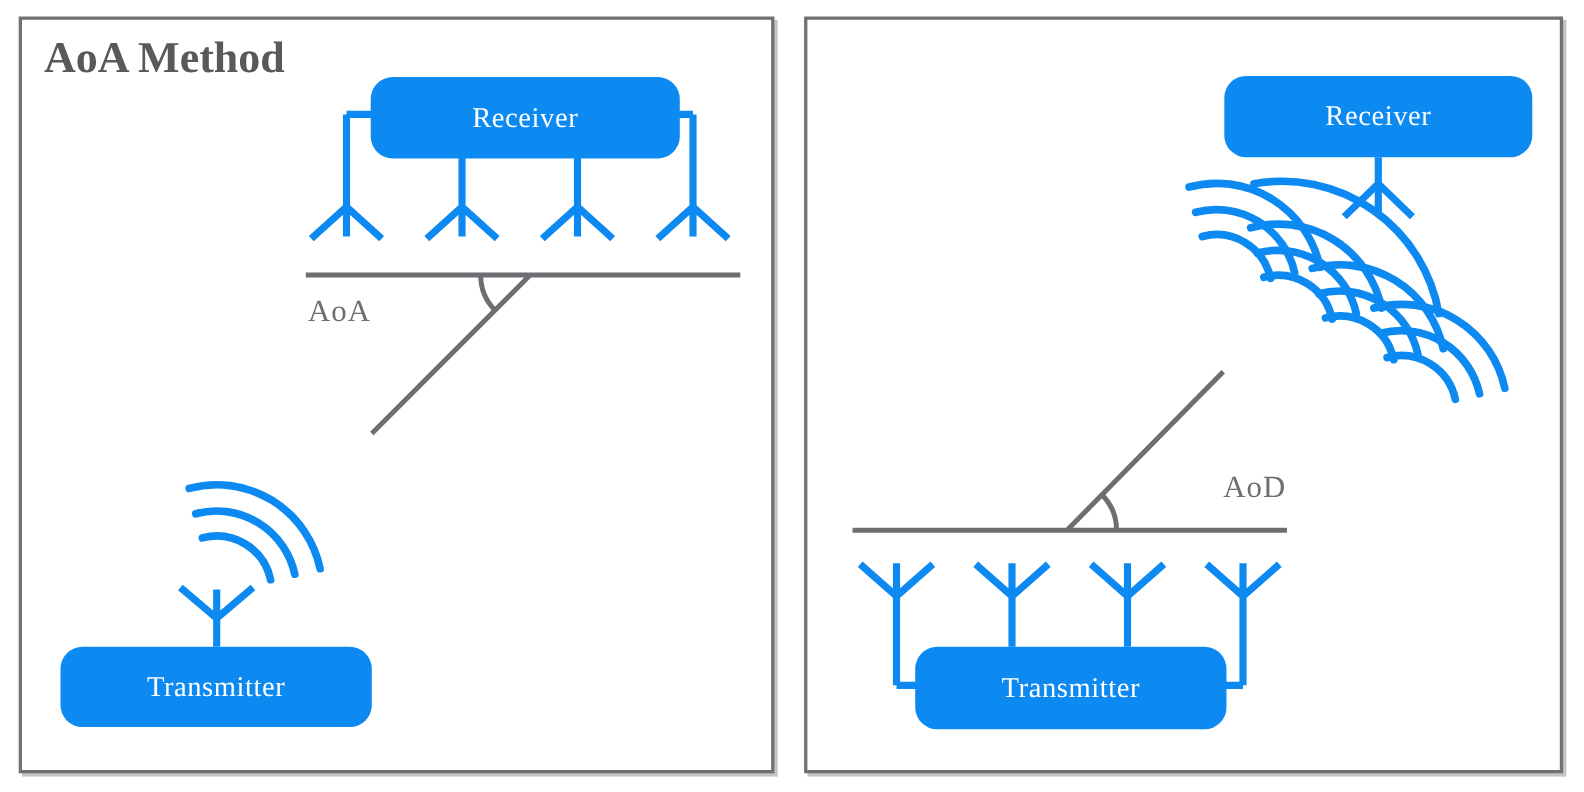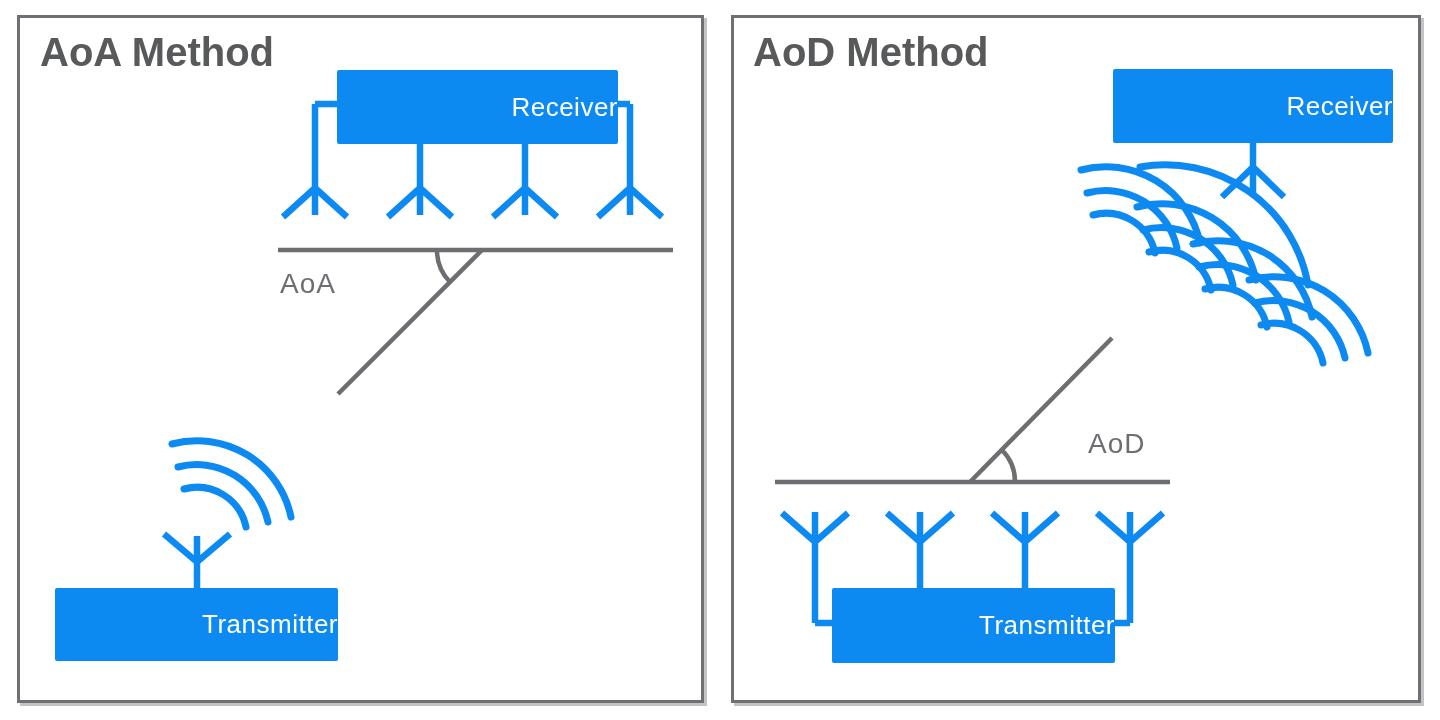--- a/index.html
+++ b/index.html
@@ -9,38 +9,38 @@
     --panel-border:#6f7073;
     --node-text:#ffffff;
     --bg:#ffffff;
   }
   html,body{margin:0;padding:0;}
   body{
     width:1440px;height:720px;position:relative;background:var(--bg);
     font-family:"Liberation Sans","DejaVu Sans",sans-serif;
     overflow:hidden;
   }
-  .stage{position:absolute;inset:0;width:1309px;height:720px;}
+  .stage{position:absolute;inset:0;width:1309px;height:720px;font-family:Liberation Serif, serif;}
   svg.strokes{position:absolute;left:0;top:0;pointer-events:none;}
   .panel{
     position:absolute;top:15px;height:682px;
     border:3px solid var(--panel-border);
     box-shadow:3px 3px 0 0 #c2c4c6;
     background:transparent;
   }
   .panel.left{left:17px;width:681px;}
   .panel.right{left:731px;width:684px;}
   .panel-title{
     position:absolute;
     font-size:40px;font-weight:bold;color:var(--title-gray);
     letter-spacing:0px;line-height:1;white-space:nowrap;
   }
   .node{
-    position:absolute;background:var(--accent);border-radius:2px;
-    display:flex;align-items:center;justify-content:flex-end;
+    position:absolute;background:var(--accent);border-radius:20px;
+    display:flex;align-items:center;justify-content:center;
     color:var(--node-text);font-size:26px;letter-spacing:0.5px;
   }
   .angle-label{
     position:absolute;font-size:28px;color:var(--line-gray);
     line-height:1;white-space:nowrap;letter-spacing:1px;
   }
   .gray-stroke{stroke:var(--line-gray);stroke-width:4.5;fill:none;}
   .blue-stroke{stroke:var(--accent);stroke-width:6.5;fill:none;}
   .wave{stroke:var(--accent);stroke-width:7;fill:none;stroke-linecap:round;}
 </style>
@@ -117,25 +117,24 @@
     </div>
 
     <div class="angle-label" style="left:260px;top:252px;">AoA</div>
 
     <div class="node" style="left:35px;top:570px;width:283px;height:73px;">
       <span>Transmitter</span>
     </div>
   </div>
 
   <div class="panel right">
-    <div class="panel-title" style="left:19px;top:14px;">AoD Method</div>
 
     <div class="node" style="left:379px;top:51px;width:280px;height:74px;">
       <span>Receiver</span>
     </div>
 
-    <div class="angle-label" style="left:354px;top:412px;">AoD</div>
+    <div class="angle-label" style="left:378px;top:412px;">AoD</div>
 
     <div class="node" style="left:98px;top:570px;width:283px;height:75px;">
       <span>Transmitter</span>
     </div>
   </div>
 </div>
 
 </body></html>

